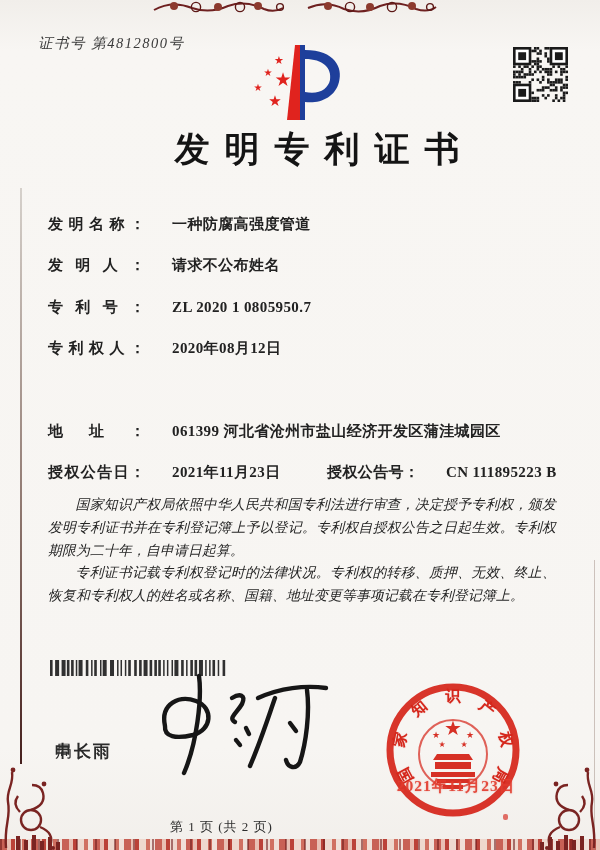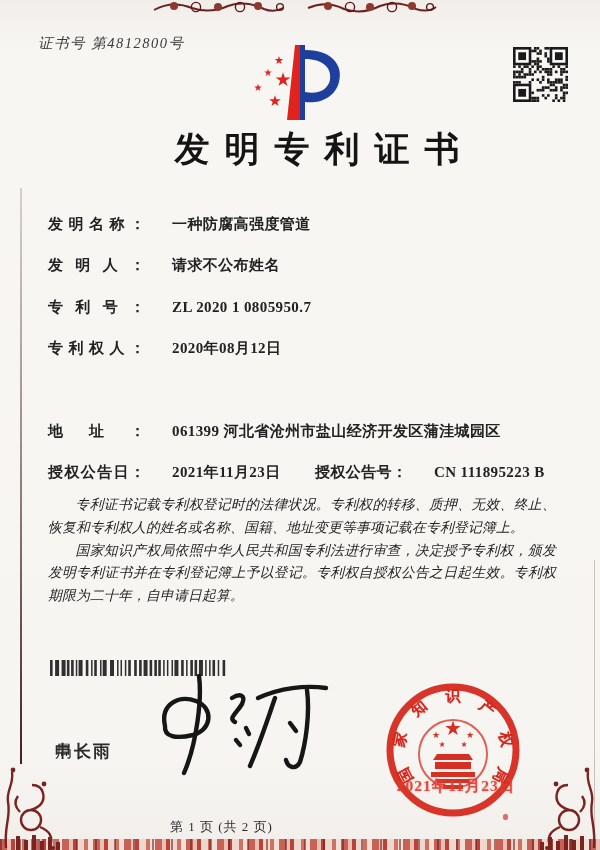--- a/index.html
+++ b/index.html
@@ -17,21 +17,21 @@
   
   .qr{position:absolute;left:513px;top:47px;}
   
   .title{position:absolute;left:0;top:126px;width:600px;text-align:center;
     font-size:35px;font-weight:700;letter-spacing:15px;text-indent:15px;color:#141414;padding-left:17px;}
   
   .frow{position:absolute;left:48px;width:520px;height:20px;font-size:15px;}
   .flabel{display:inline-block;width:97px;text-align:justify;text-align-last:justify;font-weight:700;color:#222;vertical-align:baseline;}
   .fvalue{margin-left:27px;font-weight:700;letter-spacing:.4px;color:#222;}
   .fpair2{position:absolute;left:267px;top:0;white-space:nowrap;}
-  .fpair2 .flabel{width:92px;}
+  .fpair2 .flabel{width:92px;margin-left:12px;}
   
   .body-text{position:absolute;left:48px;top:494px;width:508px;}
   .body-text p{margin:0;text-indent:2em;font-size:13.8px;line-height:22.8px;
     text-align:justify;color:#242424;font-style:italic;letter-spacing:.2px;}
   
   .barcode{position:absolute;left:50px;top:660px;}
   
   .signer-title{position:absolute;left:55px;top:740px;font-size:17px;font-weight:400;
     font-family:"Liberation Sans","DejaVu Sans",sans-serif;color:#2b2b2b;letter-spacing:2px;}
   .signer-name{position:absolute;left:55px;top:740px;font-size:17px;font-weight:700;
@@ -272,22 +272,22 @@
     <span class="flabel">地址：</span><span class="fvalue">061399 河北省沧州市盐山经济开发区蒲洼城园区</span>
   </div>
   <div class="frow" style="top:463px">
     <span class="flabel">授权公告日：</span><span class="fvalue">2021年11月23日</span>
     <span class="fpair2">
       <span class="flabel">授权公告号：</span><span class="fvalue">CN 111895223 B</span>
     </span>
   </div>
 
   <div class="body-text">
+    <p>国家知识产权局依照中华人民共和国专利法进行审查，决定授予专利权，颁发发明专利证书并在专利登记簿上予以登记。专利权自授权公告之日起生效。专利权期限为二十年，自申请日起算。</p>
     <p>专利证书记载专利权登记时的法律状况。专利权的转移、质押、无效、终止、恢复和专利权人的姓名或名称、国籍、地址变更等事项记载在专利登记簿上。</p>
-    <p>国家知识产权局依照中华人民共和国专利法进行审查，决定授予专利权，颁发发明专利证书并在专利登记簿上予以登记。专利权自授权公告之日起生效。专利权期限为二十年，自申请日起算。</p>
   </div>
 
   <svg class="barcode" id="barcode-svg" width="178" height="16" viewBox="0 0 178 16">
       <rect x="0" y="0" width="2.6" height="16" fill="#141414" opacity=".88"></rect>
       <rect x="5.109959197700936" y="0" width="4" height="16" fill="#141414" opacity=".88"></rect>
       <rect x="11.585886837349221" y="0" width="4" height="16" fill="#141414" opacity=".88"></rect>
       <rect x="16.879742027716592" y="0" width="2.6" height="16" fill="#141414" opacity=".88"></rect>
       <rect x="21.082464082670615" y="0" width="2.6" height="16" fill="#141414" opacity=".88"></rect>
       <rect x="25.781031694114688" y="0" width="1.5" height="16" fill="#141414" opacity=".88"></rect>
       <rect x="28.56821478450122" y="0" width="4" height="16" fill="#141414" opacity=".88"></rect>

